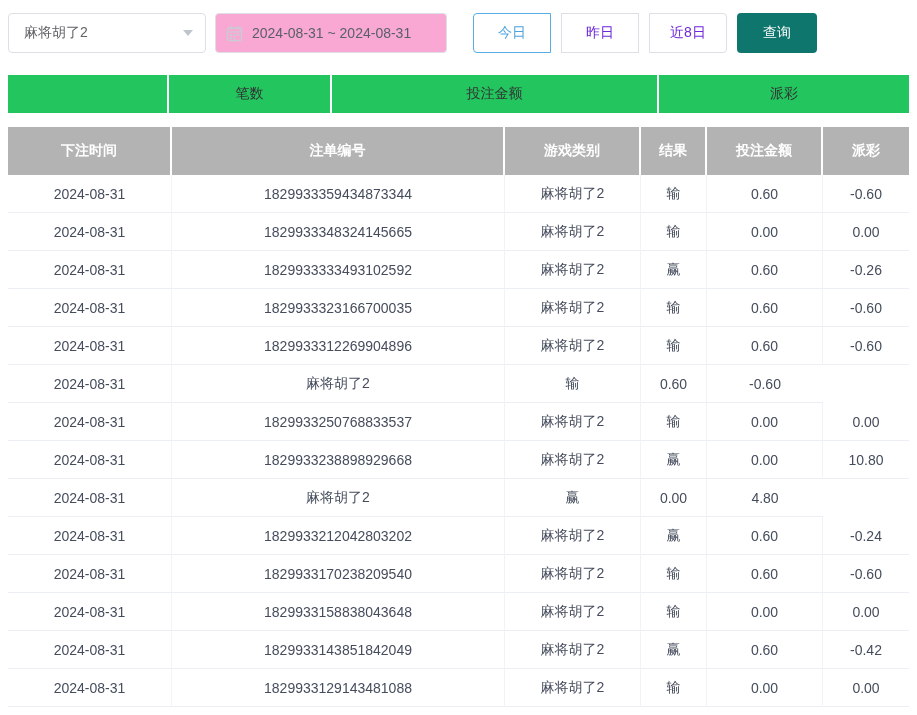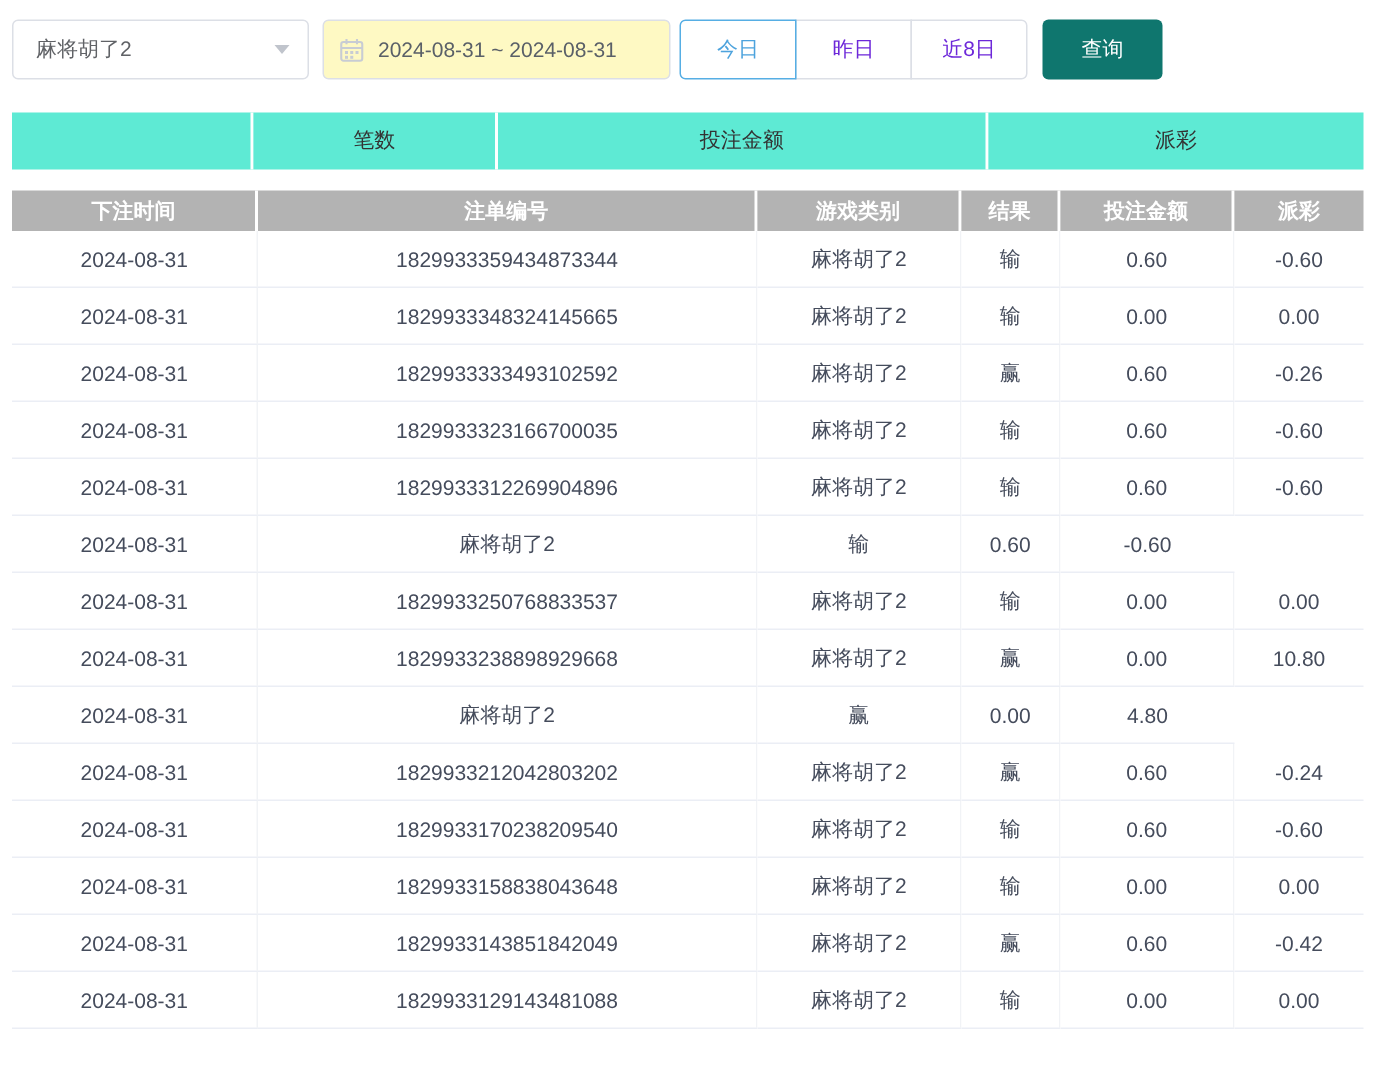--- a/index.html
+++ b/index.html
@@ -18,57 +18,57 @@
     background:#fff; cursor:pointer;
   }
   .select-box .label { flex:1; }
   .caret-down {
     width:0; height:0; border-left:5px solid transparent; border-right:5px solid transparent;
     border-top:6px solid #c0c4cc;
   }
   .date-box {
     width:232px; height:40px; border:1px solid #dcdfe6; border-radius:4px;
     display:flex; align-items:center; padding:0 10px; margin-left:9px;
-    color:#5a6068; background:#fef9c3; cursor:pointer;
+    color:#5a6068; background:#f9a8d4; cursor:pointer;
   }
   .date-box svg { margin-right:9px; flex:0 0 auto; }
-  .btn-group { display:flex; margin-left:6px; height:40px; }
+  .btn-group { display:flex; margin-left:26px; height:40px;gap:11px; }
   .btn-group .qbtn {
     min-width:78px; height:40px; background:#fff; border:1px solid #dcdfe6;
     color:#6d28d9; font-size:14px; display:flex; align-items:center; justify-content:center;
     cursor:pointer; margin-left:-1px; font-family:inherit;
   }
   .btn-group .qbtn:first-child { border-radius:4px 0 0 4px; margin-left:0; }
   .btn-group .qbtn:last-child { border-radius:0 4px 4px 0; }
   .btn-group .qbtn.active { color:#4da3dd; border-color:#56aee4; position:relative; z-index:1; }
   .query-btn {
     margin-left:10px; width:80px; height:40px; border:none; border-radius:4px;
     background:#0f766e; color:#fff; font-size:14px; cursor:pointer; font-family:inherit;
   }
 
   
   .summary { margin:22px 8px 0 8px; }
   .summary .row { display:grid; grid-template-columns:161px 163px 327px 250px; }
   .summary .hcell {
-    height:38px; background:#5eead4; color:#333;
+    height:38px; background:#22c55e; color:#333;
     display:flex; align-items:center; justify-content:center;
     border-right:2px solid #fff;
   }
   .summary .hcell:last-child { border-right:none; }
   .summary .dcell {
     height:41px; background:#fff; display:flex; align-items:center; justify-content:center;
     border-bottom:1px solid #e4e7ed; border-right:1px solid #f1f3f6;
   }
   .summary .dcell:last-child { border-right:none; }
 
   
   .bets { margin:14px 8px 0 8px; }
   .bets .tr { display:grid; grid-template-columns:164px 333px 136px 66px 116px 86px; }
   .bets .th {
-    height:27px; background:#b3b3b3; color:#fff; font-weight:bold;
+    height:48px; background:#b3b3b3; color:#fff; font-weight:bold;
     display:flex; align-items:center; justify-content:center;
     border-right:2px solid #fff;
   }
   .bets .th:last-child { border-right:none; }
   .bets .td {
     height:38px; background:#fff;
     display:flex; align-items:center; justify-content:center;
     border-bottom:1px solid #ebeef5; border-right:1px solid #f1f3f6;
     color:#454c5c;
   }

